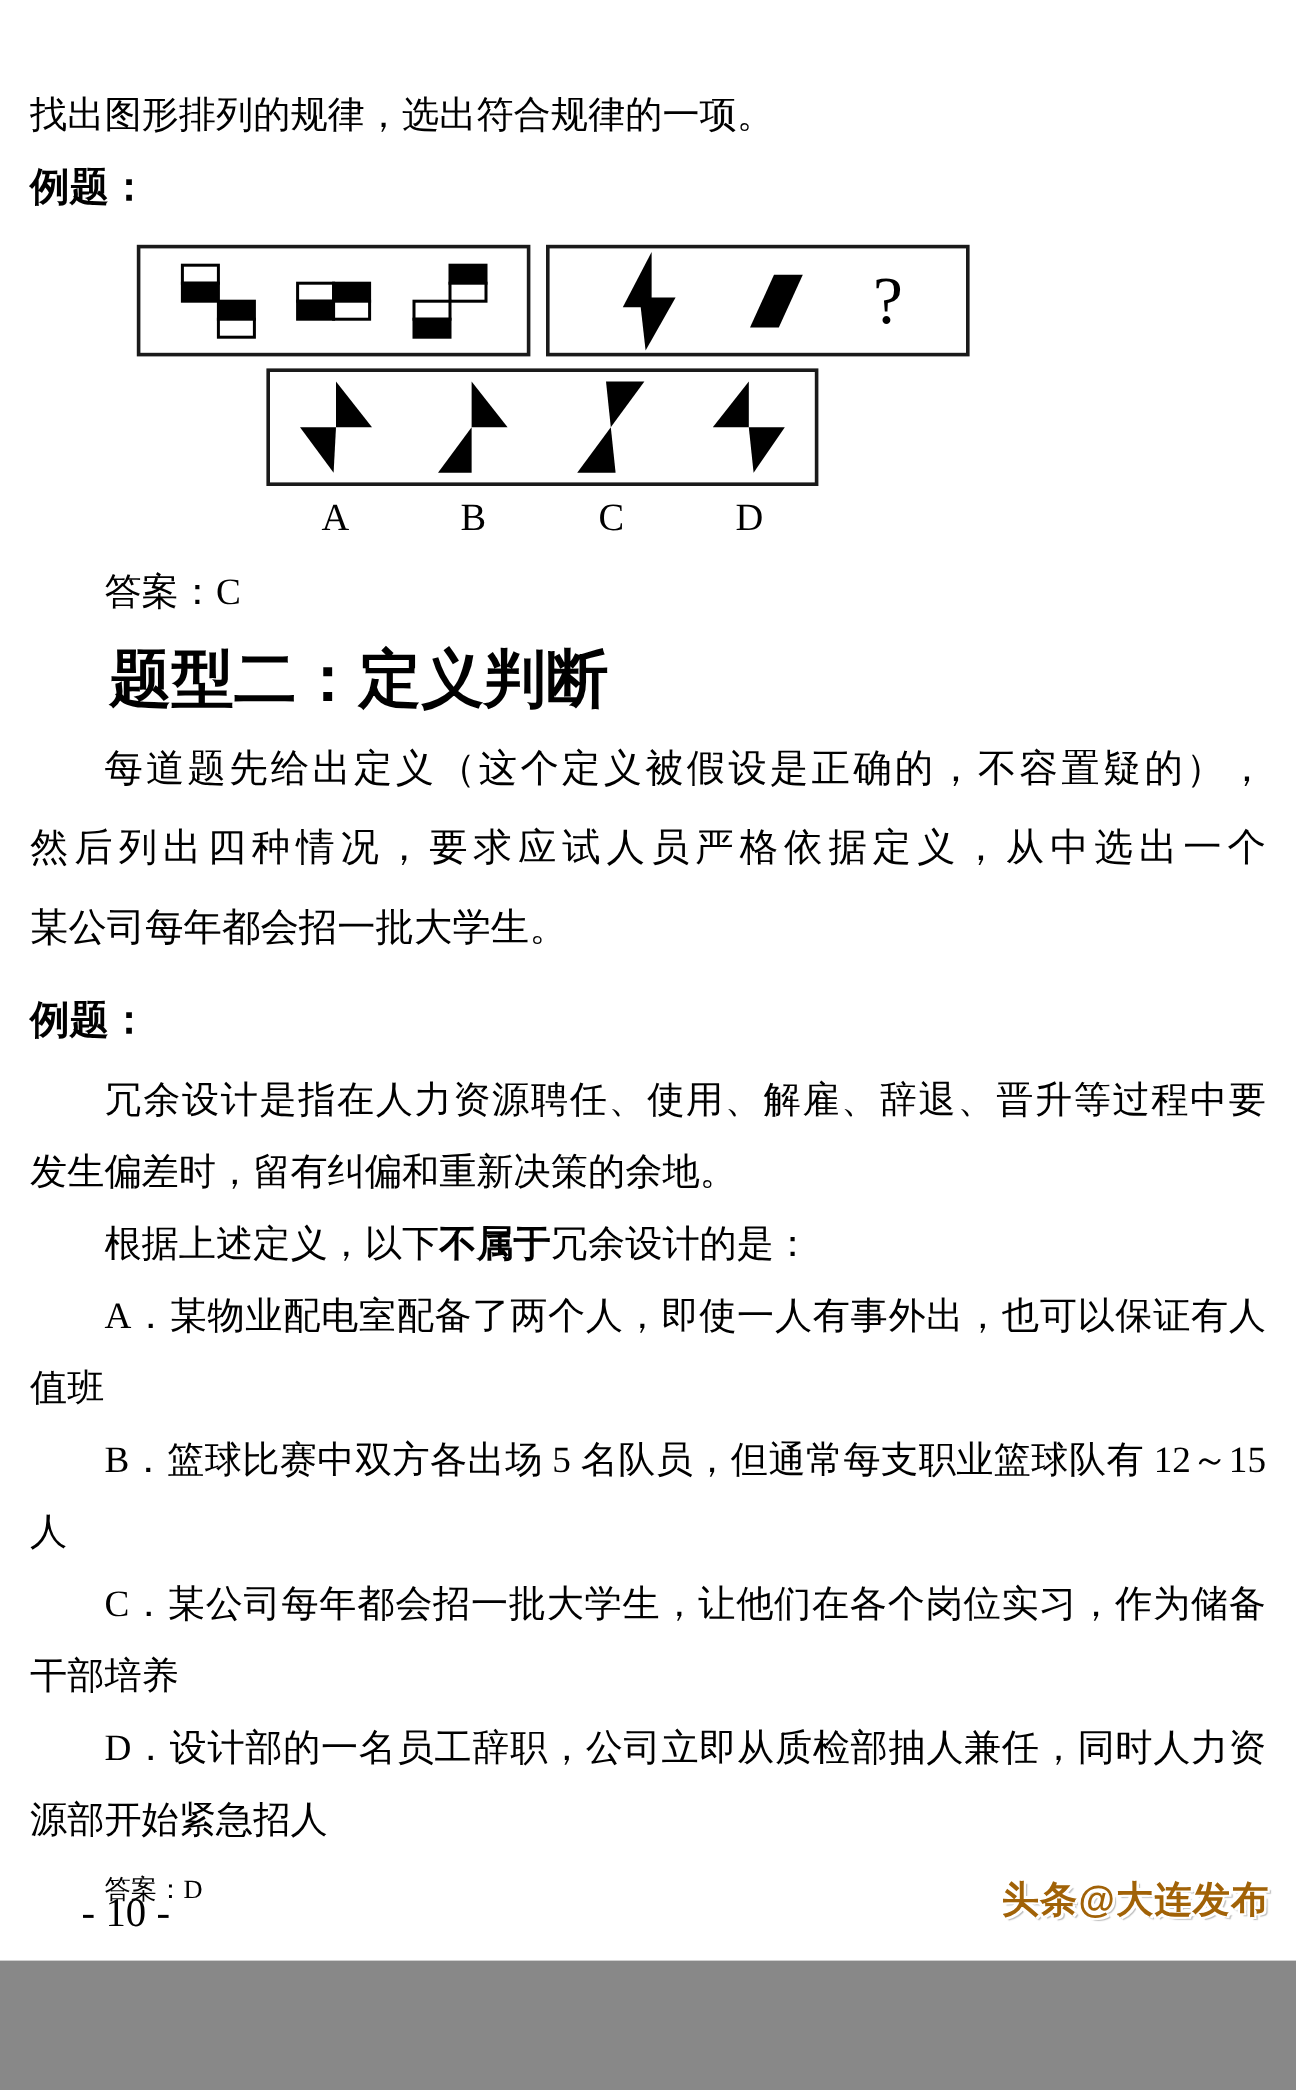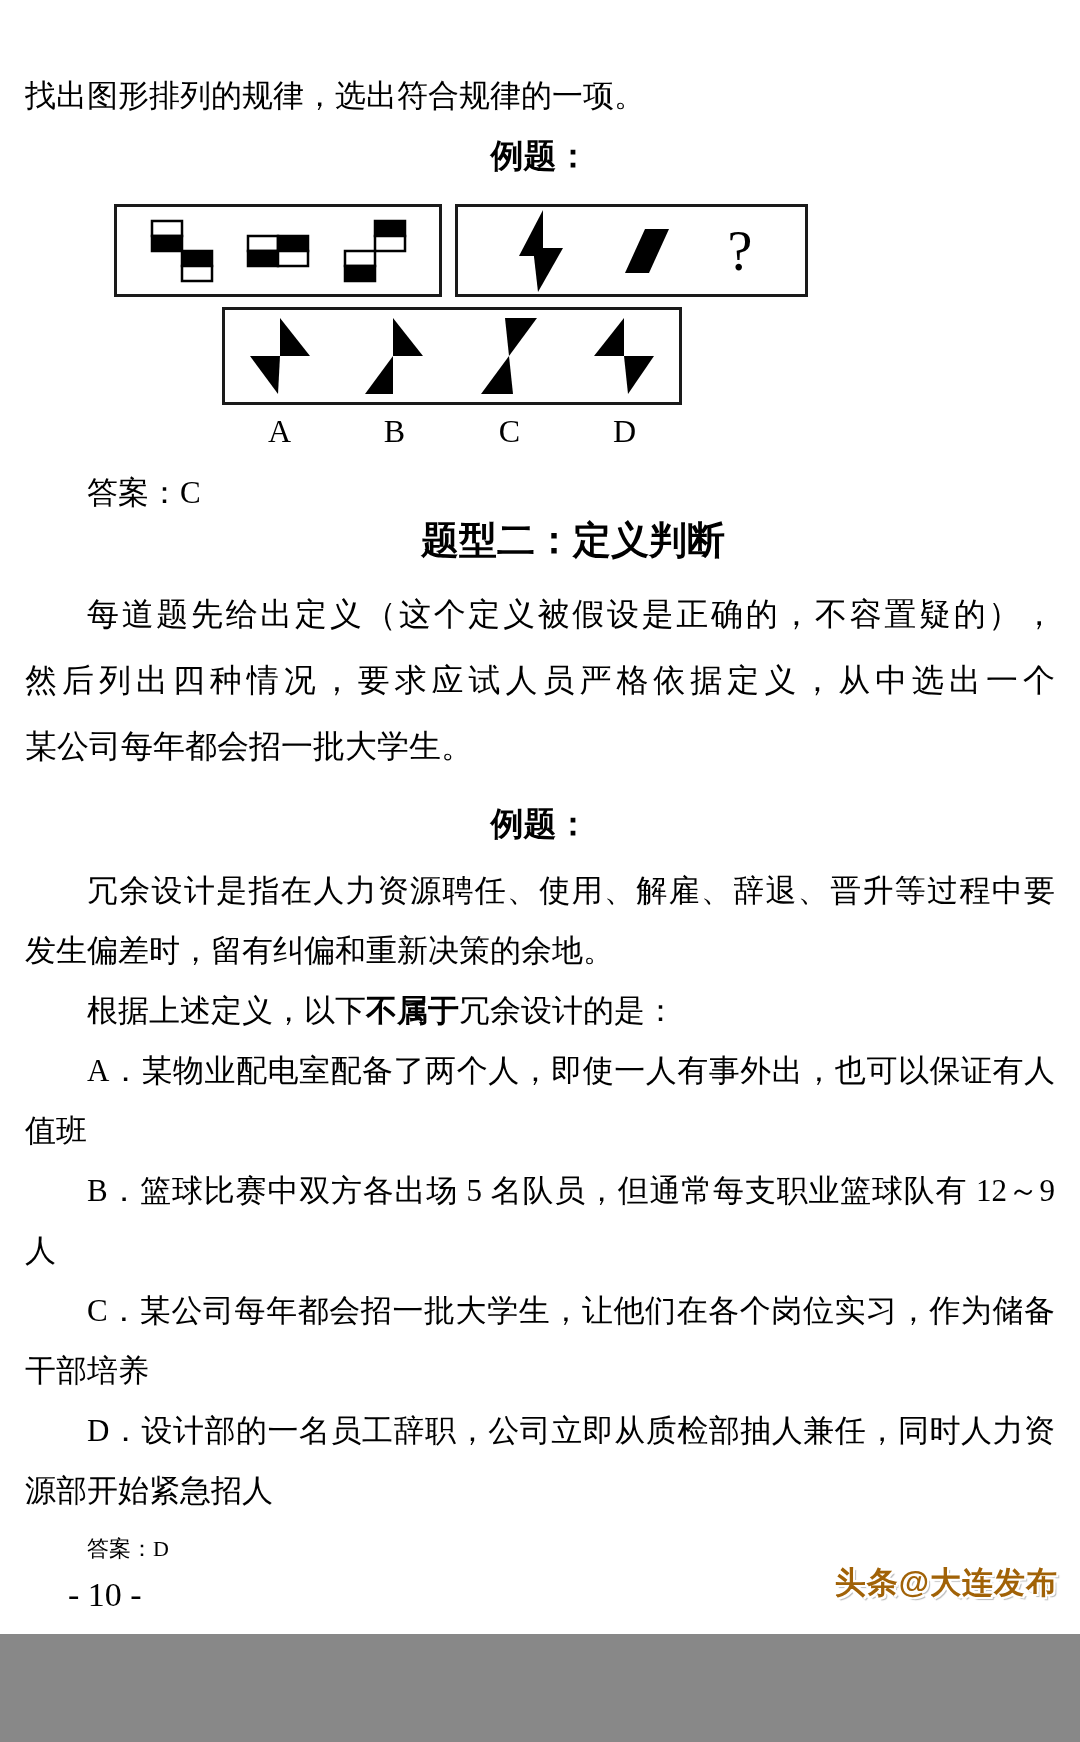--- a/index.html
+++ b/index.html
@@ -21,21 +21,20 @@
   }
   .just{
     white-space:normal;
     text-align:justify;
     text-align-last:justify;
   }
   .ind{text-indent:62px;}
   .bold-head{
     font-family:"Liberation Sans","DejaVu Sans",sans-serif;
     font-weight:bold;
-    text-align:center;
   }
   .example-label{font-size:33px;line-height:44px;margin-top:16px;}
   .intro{line-height:44px;}
   .fig-top-row{
     display:flex;
     gap:13px;
     margin-left:89px;
     margin-top:26px;
   }
   .fig-box{
@@ -71,22 +70,23 @@
     font-size:32px;line-height:32px;
     font-family:"Liberation Serif","DejaVu Serif",serif;
   }
   .qmark{
     font-size:56px;
     font-family:"Liberation Serif","DejaVu Serif",serif;
     line-height:60px;
   }
   .answer1{margin-top:24px;text-indent:62px;font-size:31px;line-height:44px;}
   .section-heading{
+    margin-top:26px;
     text-indent:66px;
-    font-size:38px;
+    font-size:52px;
     line-height:50px;
   }
   .para1 .line{line-height:66px;font-size:32px;font-family:Liberation Serif, serif;}
   .para1{margin-top:16px;}
   .example2{margin-top:22px;font-size:33px;line-height:46px;}
   .stem{margin-top:14px;}
   .stem .line{line-height:60px;}
   .ask-line{line-height:58px;}
   .optline{line-height:56px;}
   .answer2{text-indent:62px;font-size:22px;line-height:56px;}
@@ -216,21 +216,21 @@
   <div class="example2 bold-head">例题：</div>
 
   <div class="stem">
     <div class="line just ind">冗余设计是指在人力资源聘任、使用、解雇、辞退、晋升等过程中要</div>
     <div class="line">发生偏差时，留有纠偏和重新决策的余地。</div>
 
     <div class="line ask-line ind"><span>根据上述定义，以下</span><b>不属于</b><span>冗余设计的是：</span></div>
 
     <div class="line optline just ind">A．某物业配电室配备了两个人，即使一人有事外出，也可以保证有人</div>
     <div class="line optline">值班</div>
-    <div class="line optline just ind">B．篮球比赛中双方各出场 5 名队员，但通常每支职业篮球队有 12～9</div>
+    <div class="line optline just ind">B．篮球比赛中双方各出场 5 名队员，但通常每支职业篮球队有 12～15</div>
     <div class="line optline">人</div>
     <div class="line optline just ind">C．某公司每年都会招一批大学生，让他们在各个岗位实习，作为储备</div>
     <div class="line optline">干部培养</div>
     <div class="line optline just ind">D．设计部的一名员工辞职，公司立即从质检部抽人兼任，同时人力资</div>
     <div class="line optline">源部开始紧急招人</div>
 
     <div class="answer2">答案：D</div>
   </div>
 
   <div class="footer">

